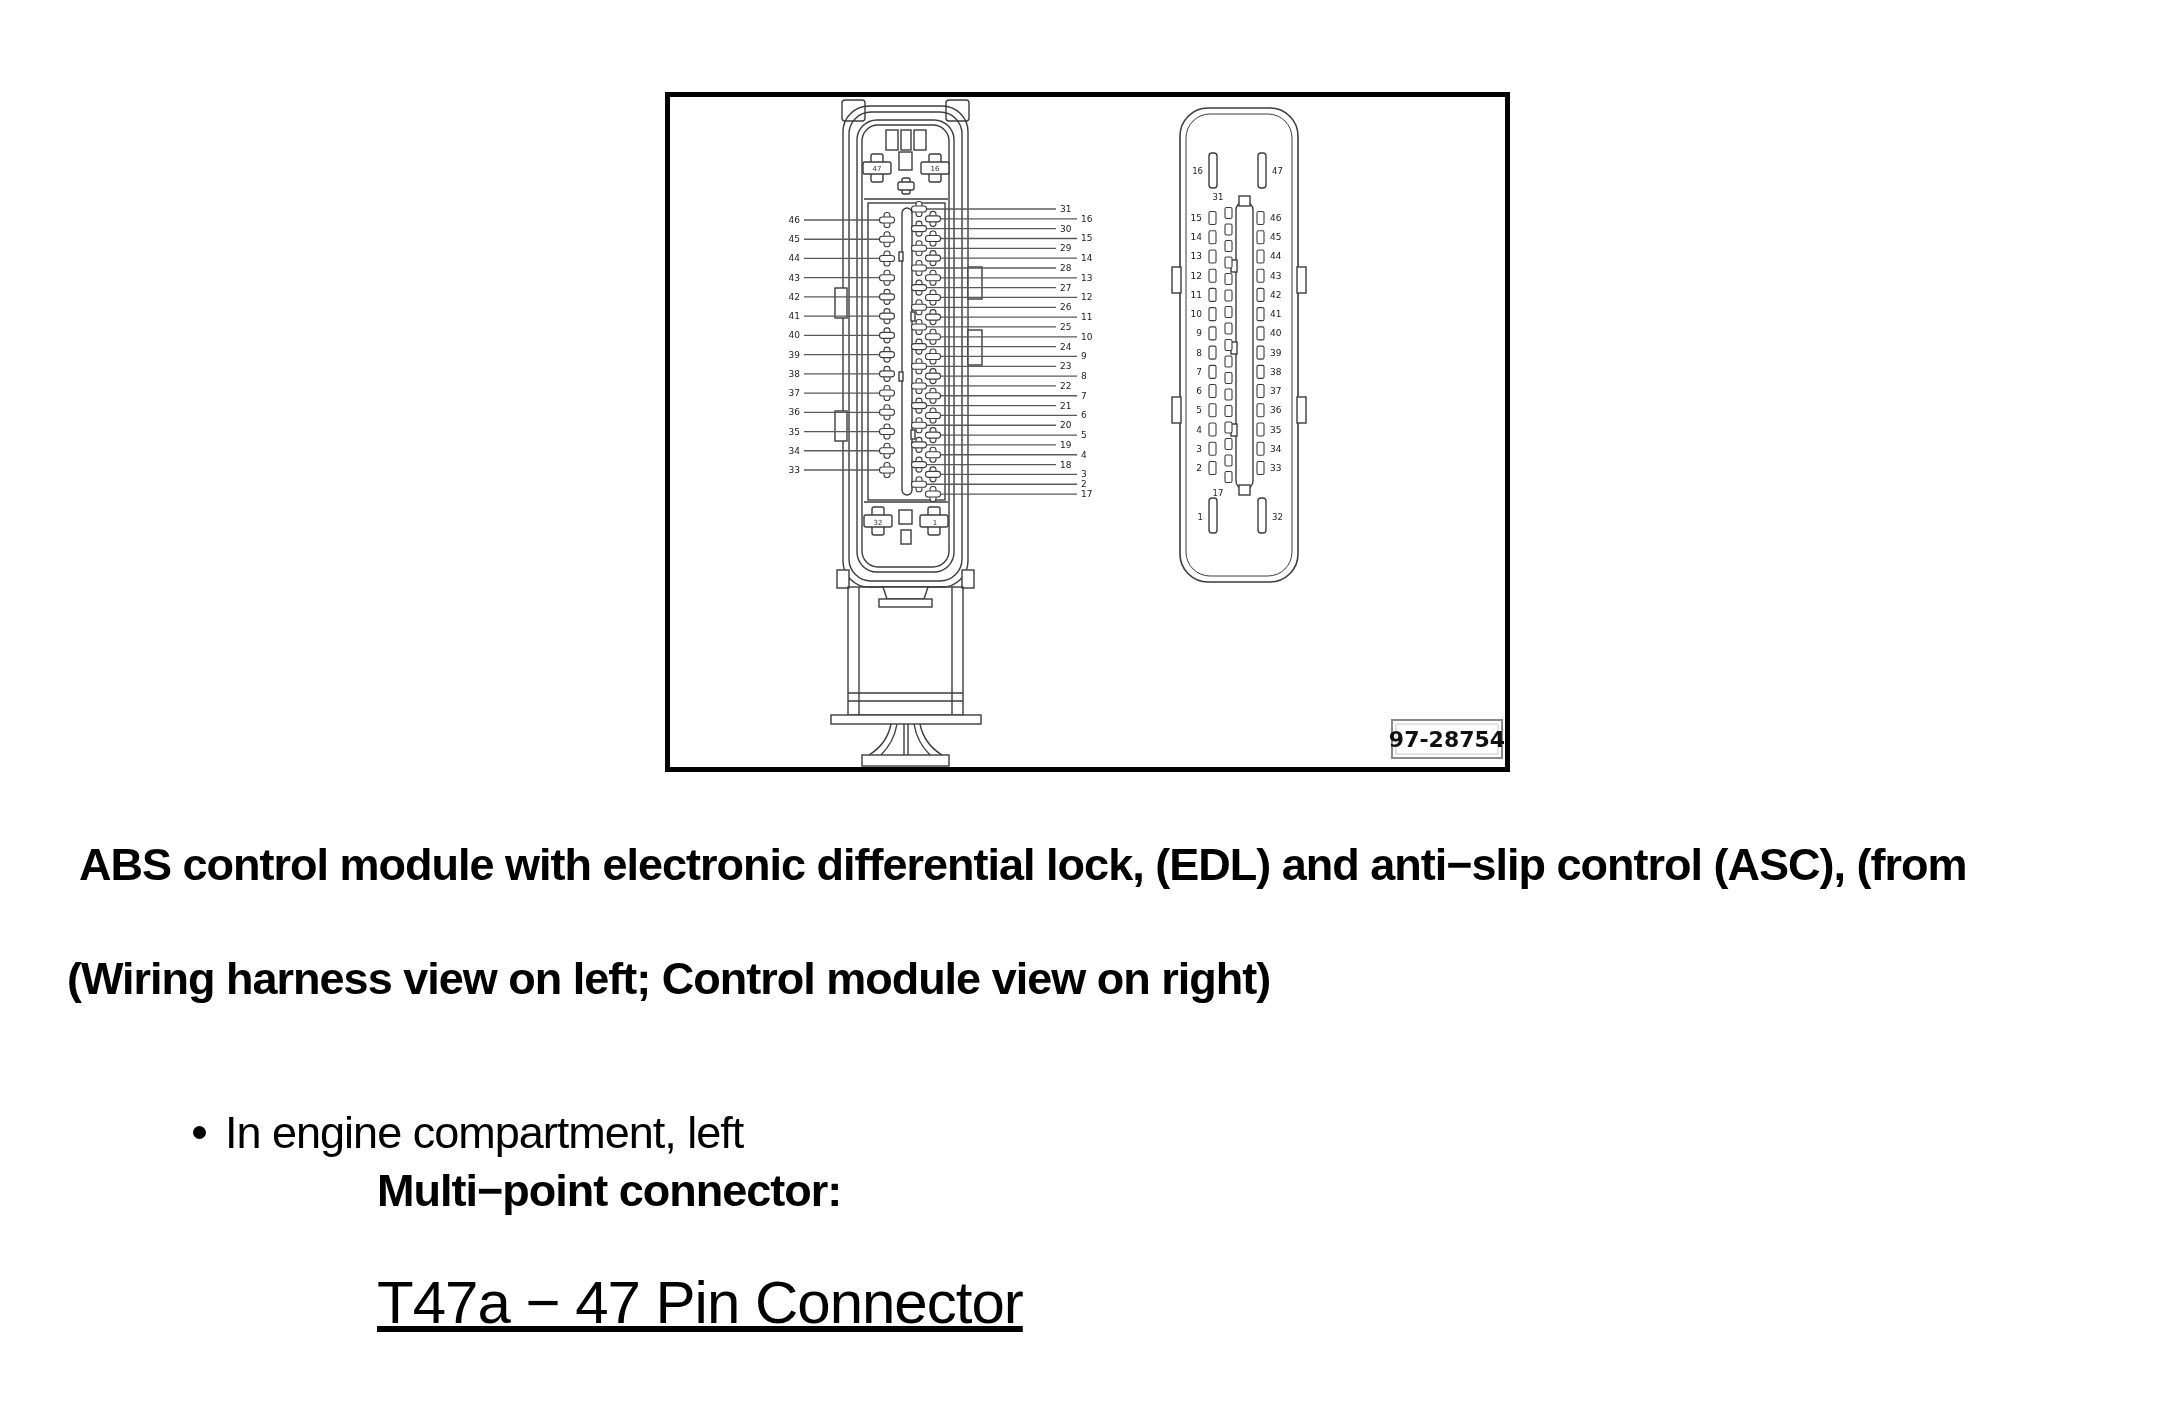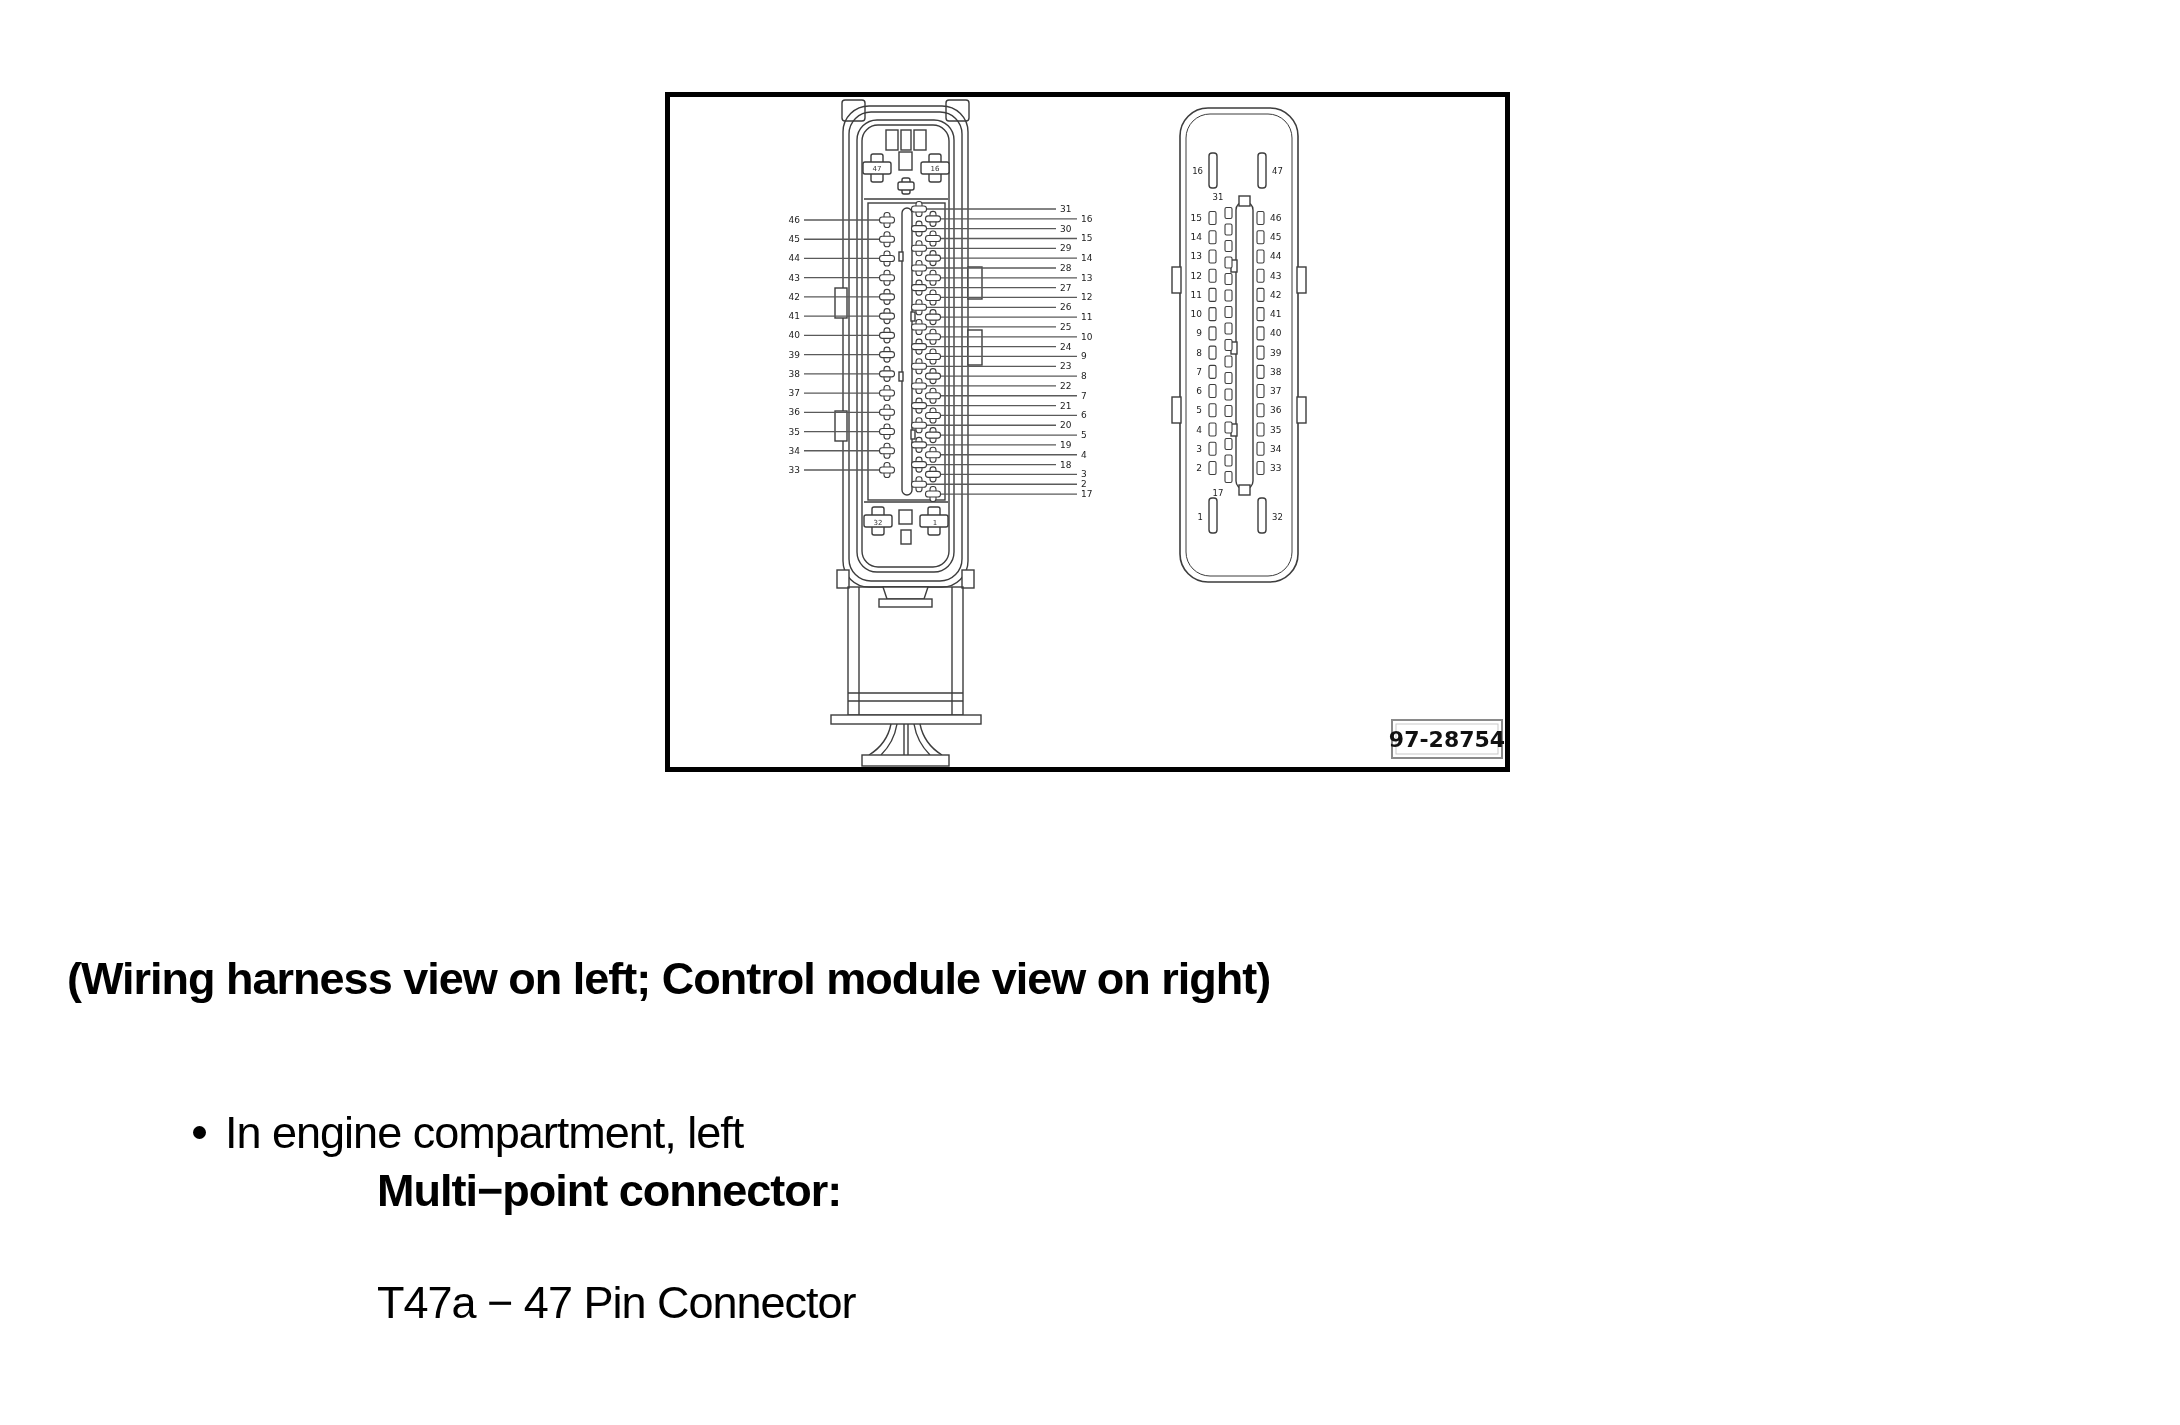--- a/index.html
+++ b/index.html
@@ -6,21 +6,21 @@
   body{width:2180px;height:1425px;position:relative;overflow:hidden;
        font-family:"Liberation Sans",sans-serif;color:#000;}
   .figure-box{position:absolute;left:665px;top:92px;width:726px;height:680px;}
   .figure-box svg{display:block;}
   .textblock{position:absolute;white-space:nowrap;letter-spacing:-1px;}
   .title{left:79px;top:836px;font-size:45px;line-height:57px;font-weight:bold;}
   .subtitle{left:67px;top:950px;font-size:45px;line-height:57px;font-weight:bold;}
   .bullet-row{left:193px;top:1104px;font-size:45px;line-height:57px;display:flex;align-items:center;justify-content:space-between;}
   .bullet-dot{width:13px;height:13px;border-radius:50%;background:#000;margin-right:19px;flex:0 0 auto;}
   .multipoint{left:377px;top:1162px;font-size:45px;line-height:57px;font-weight:bold;text-align:center;}
-  .t47a{left:377px;top:1274px;font-size:45px;line-height:57px;}
+  .t47a{left:377px;top:1274px;font-size:60px;line-height:57px;text-decoration:underline;}
 </style>
 </head>
 <body>
 
 <div class="figure-box">
   <svg id="fig-svg" width="845" height="680" viewBox="0 0 845 680" xmlns="http://www.w3.org/2000/svg">
 
     <rect x="2.5" y="2.5" width="840" height="675" fill="#fff" stroke="#000" stroke-width="5"></rect>
 
     <g stroke="#3d3d3d" fill="none" stroke-width="1.4">
@@ -390,20 +390,21 @@
 
     <g>
       <rect x="727" y="628" width="110" height="38" fill="#fff" stroke="#8a8a8a" stroke-width="2"></rect>
       <rect x="731" y="632" width="102" height="30" fill="none" stroke="#c9c9c9" stroke-width="1"></rect>
       <text x="782" y="655" text-anchor="middle" font-family="DejaVu Sans, sans-serif" font-size="22" font-weight="600" fill="#111">97-28754</text>
     </g>
   </svg>
 </div>
 
 <div class="textblock title">
+  <div>ABS control module with electronic differential lock, (EDL) and anti−slip control (ASC), (from</div>
 </div>
 <div class="textblock subtitle">(Wiring harness view on left; Control module view on right)</div>
 
 <div class="textblock bullet-row">
   <span class="bullet-dot"></span>
   <span>In engine compartment, left</span>
 </div>
 <div class="textblock multipoint">Multi−point connector:</div>
 <div class="textblock t47a">T47a − 47 Pin Connector</div>
 

